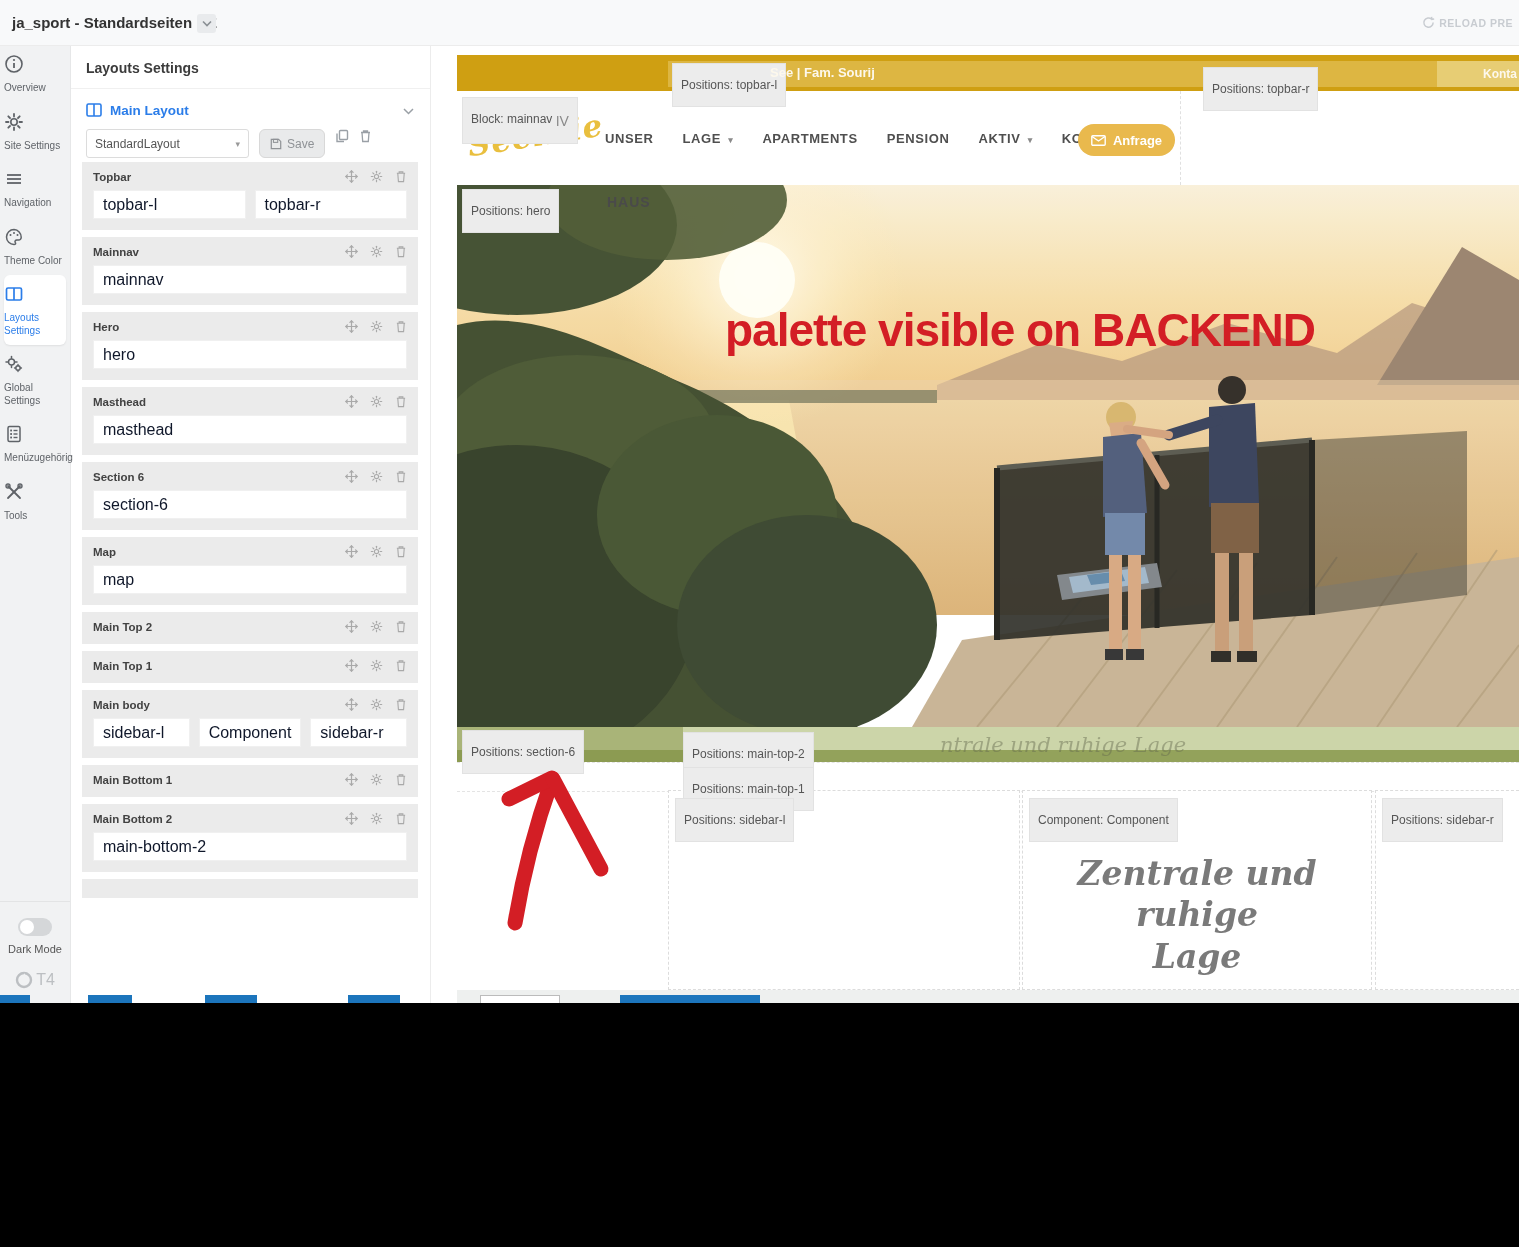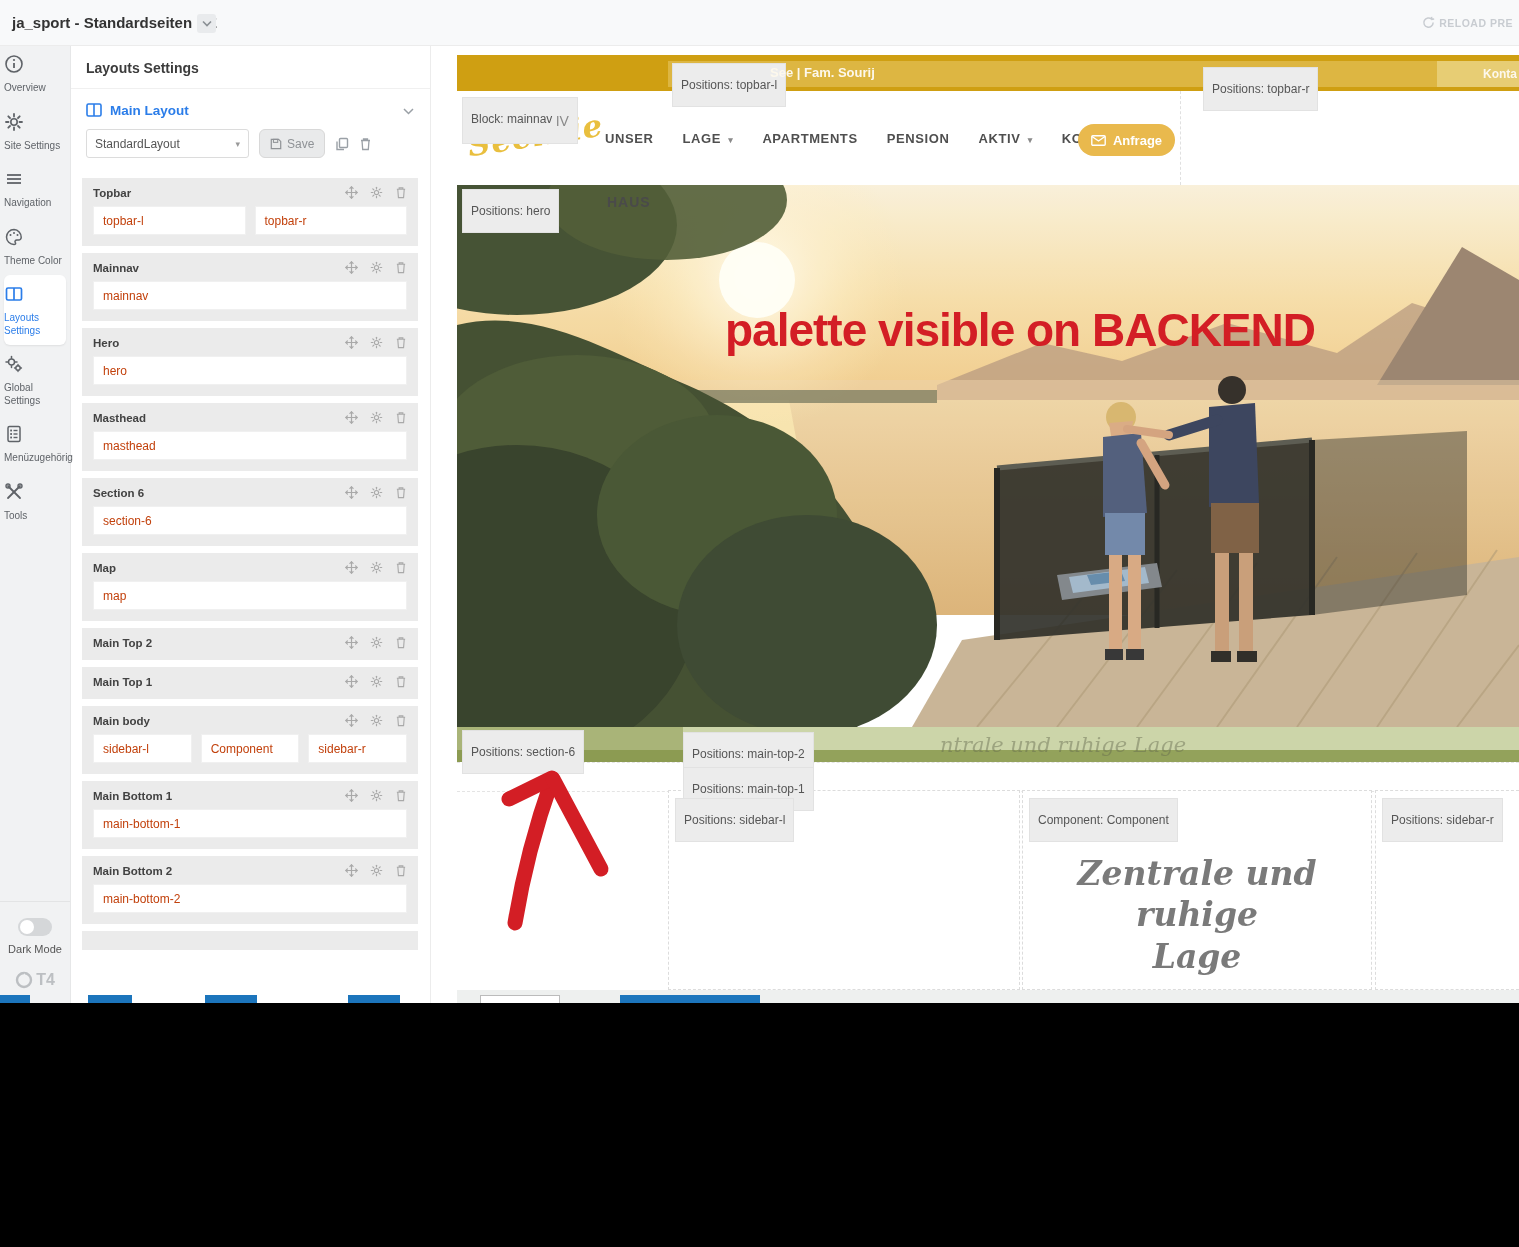--- a/index.html
+++ b/index.html
@@ -22,44 +22,44 @@
   .ib-item{width:62px;margin:0 auto;padding:9px 0 8px;text-align:left;color:#5f6368;cursor:pointer;}
   .ib-item .lbl{font-size:10px;line-height:1.25;margin-top:4px;}
   .ib-item svg{stroke:#5f6368;}
   .ib-item.active{background:#fff;border-radius:6px;box-shadow:0 1px 2px rgba(0,0,0,.08);color:#2b7de9;}
   .ib-item.active svg{stroke:#2b7de9;}
   .ib-bottom{position:absolute;left:0;bottom:0;width:100%;border-top:1px solid #e3e4e5;
              padding:16px 0 14px;text-align:center;background:#f1f2f3;}
   .toggle{width:34px;height:18px;border-radius:9px;background:#d5d7d9;margin:0 auto;position:relative;cursor:pointer;}
   .toggle .knob{position:absolute;left:2px;top:2px;width:14px;height:14px;border-radius:50%;background:#fff;}
   .dm-label{font-size:11px;color:#555;margin-top:7px;}
-  .t4{margin-top:16px;font-size:16px;font-weight:bold;color:#bcbfc2;display:flex;align-items:center;justify-content:center;gap:3px;}
+  .t4{margin-top:16px;font-size:16px;font-weight:normal;color:#bcbfc2;display:flex;align-items:center;justify-content:center;gap:3px;}
 
   
   .panel{position:absolute;left:70px;top:45px;width:360px;height:958px;background:#fff;
          border-right:1px solid #ececec;z-index:20;}
   .panel-title{font-size:14px;font-weight:bold;color:#3c3c3c;padding:15px 16px 12px;border-bottom:1px solid #f0f0f0;}
   .group-row{display:flex;align-items:center;gap:8px;padding:12px 16px 4px;}
   .group-label{font-size:13.5px;font-weight:bold;color:#2b7de9;}
   .group-chev{margin-left:auto;color:#9aa0a6;}
-  .controls{display:flex;align-items:center;gap:10px;padding:6px 16px 20px;}
+  .controls{display:flex;align-items:flex-start;gap:10px;padding:6px 16px 4px;}
   .select{width:145px;height:27px;border:1px solid #dcdcdc;border-radius:3px;background:#fff;
           font-size:12px;color:#555;display:flex;align-items:center;padding:0 8px;cursor:pointer;}
   .select .car{margin-left:auto;color:#999;font-size:9px;}
   .save-btn{height:27px;border:1px solid #d8d8d8;border-radius:6px;background:#e9eaeb;color:#8f9296;
             font-size:12px;display:flex;align-items:center;gap:5px;padding:0 10px;cursor:pointer;}
   .tool-ic{color:#9aa0a6;cursor:pointer;display:flex;}
   .lsec{background:#ebebeb;margin:0 12px 7px;padding:8px 11px 11px;}
   .lsec-h{display:flex;align-items:center;}
   .lsec-h .nm{font-size:11.5px;font-weight:bold;color:#424242;}
   .lsec-h .ics{margin-left:auto;display:flex;gap:12px;}
   .lsec-h .ics span{display:flex;color:#a9a9a9;cursor:pointer;}
   .lrow{display:flex;gap:9px;margin-top:7px;}
   .pos-input{flex:1;background:#fff;border:1px solid #f0f0f0;height:27px;display:flex;align-items:center;
-             padding:0 9px;font-size:12px;color:#c2410c;cursor:text;}
+             padding:0 9px;font-size:16px;color:#0f172a;cursor:text;}
 
   
   .chip{position:absolute;top:995px;height:8px;z-index:50;}
 
   
   .preview{position:absolute;left:457px;top:55px;width:1062px;height:948px;background:#fff;z-index:10;}
   .pbadge{position:absolute;background:#ececec;border:1px solid #e2e2e2;color:#565656;
           font-size:12px;line-height:1;padding:15px 8px;white-space:nowrap;z-index:6;}
   .topbar{position:absolute;left:0;top:0;width:100%;height:36px;background:#cf9f12;}
   .topbar .inner{position:absolute;left:211px;right:0;top:6px;bottom:4px;background:#ddb642;}
@@ -618,23 +618,20 @@
                   </g>
                 </svg>
               </span>
 <span>
                 <svg width="12" height="13" viewBox="0 0 13 14" stroke="currentColor" fill="none">
                   <path d="M2 3.5 h9 M4.5 3.5 v-1.5 h4 v1.5 M3 3.5 l.7 9 h5.6 l.7-9" stroke-width="1.2"></path>
                 </svg>
               </span>
             </span>
           </div>
-          <div class="lrow">
-            <div class="pos-input">main-bottom-1</div>
-          </div>
         </div>
         <div class="lsec">
           <div class="lsec-h">
             <span class="nm">Main Bottom 2</span>
             <span class="ics">
               <span>
                 <svg width="13" height="13" viewBox="0 0 14 14" stroke="currentColor">
                   <g stroke-width="1.3" stroke-linecap="round">
                     <line x1="7" y1="1" x2="7" y2="13"></line>
                     <line x1="1" y1="7" x2="13" y2="7"></line>

